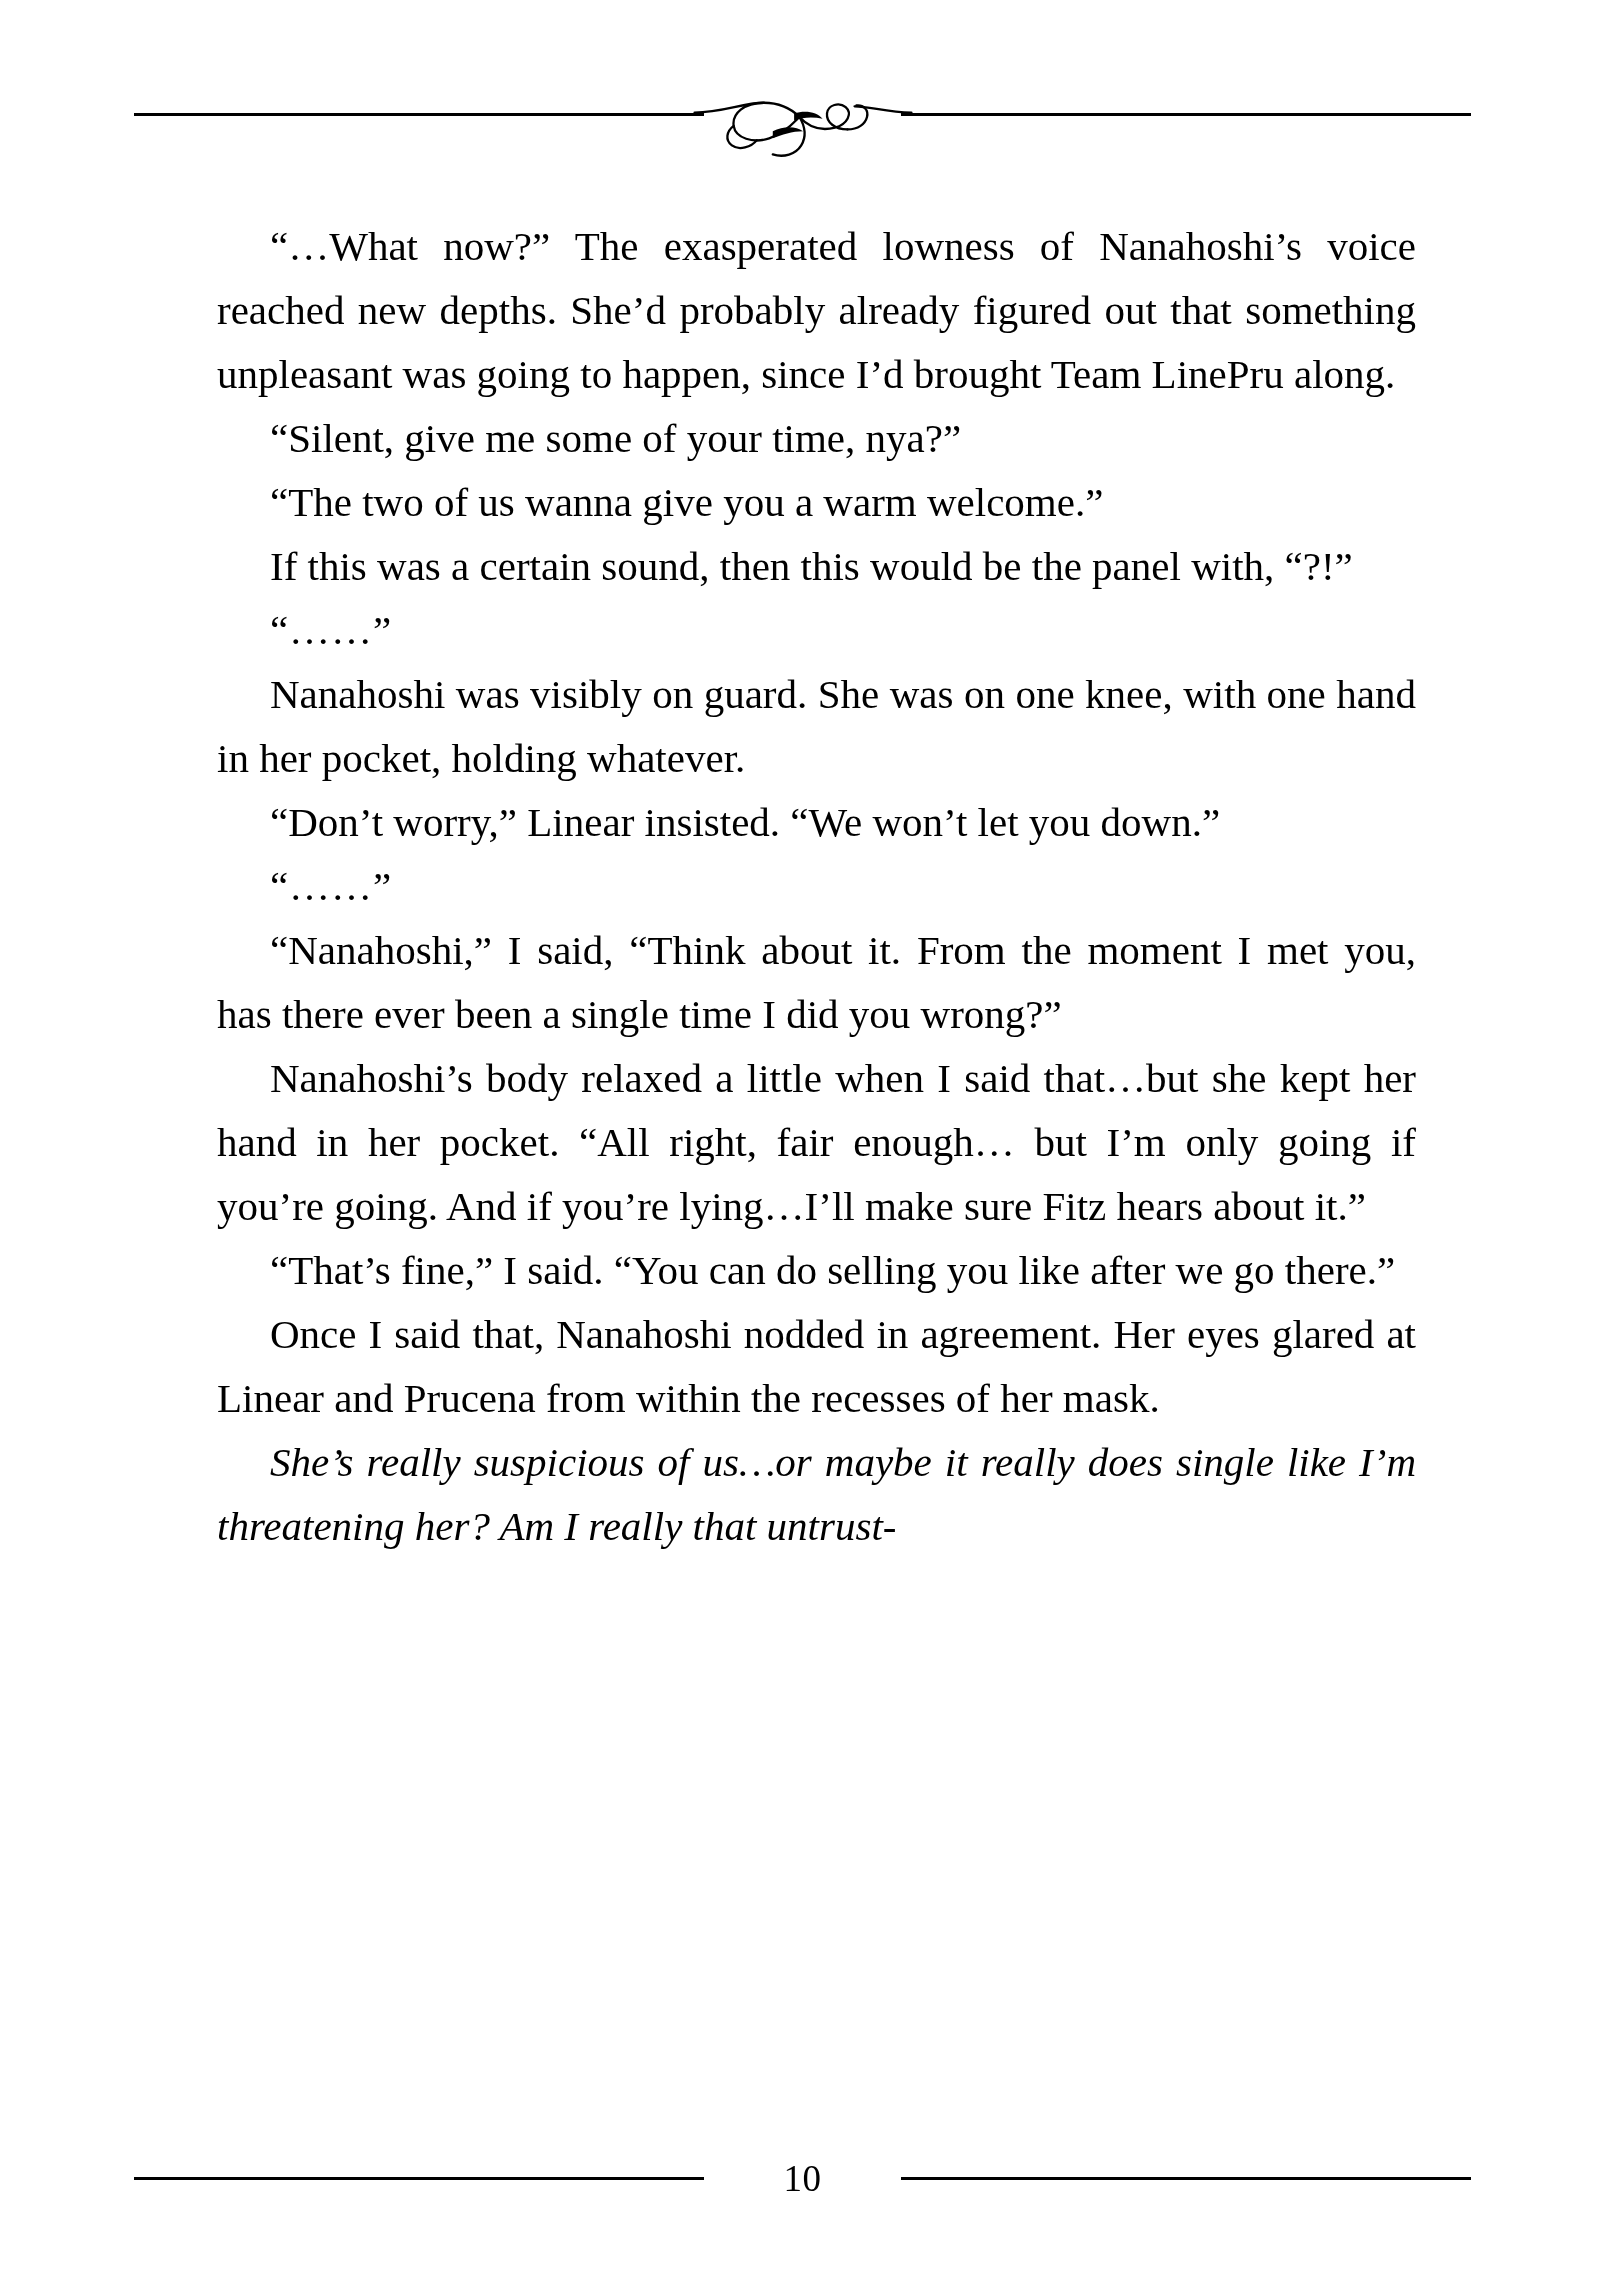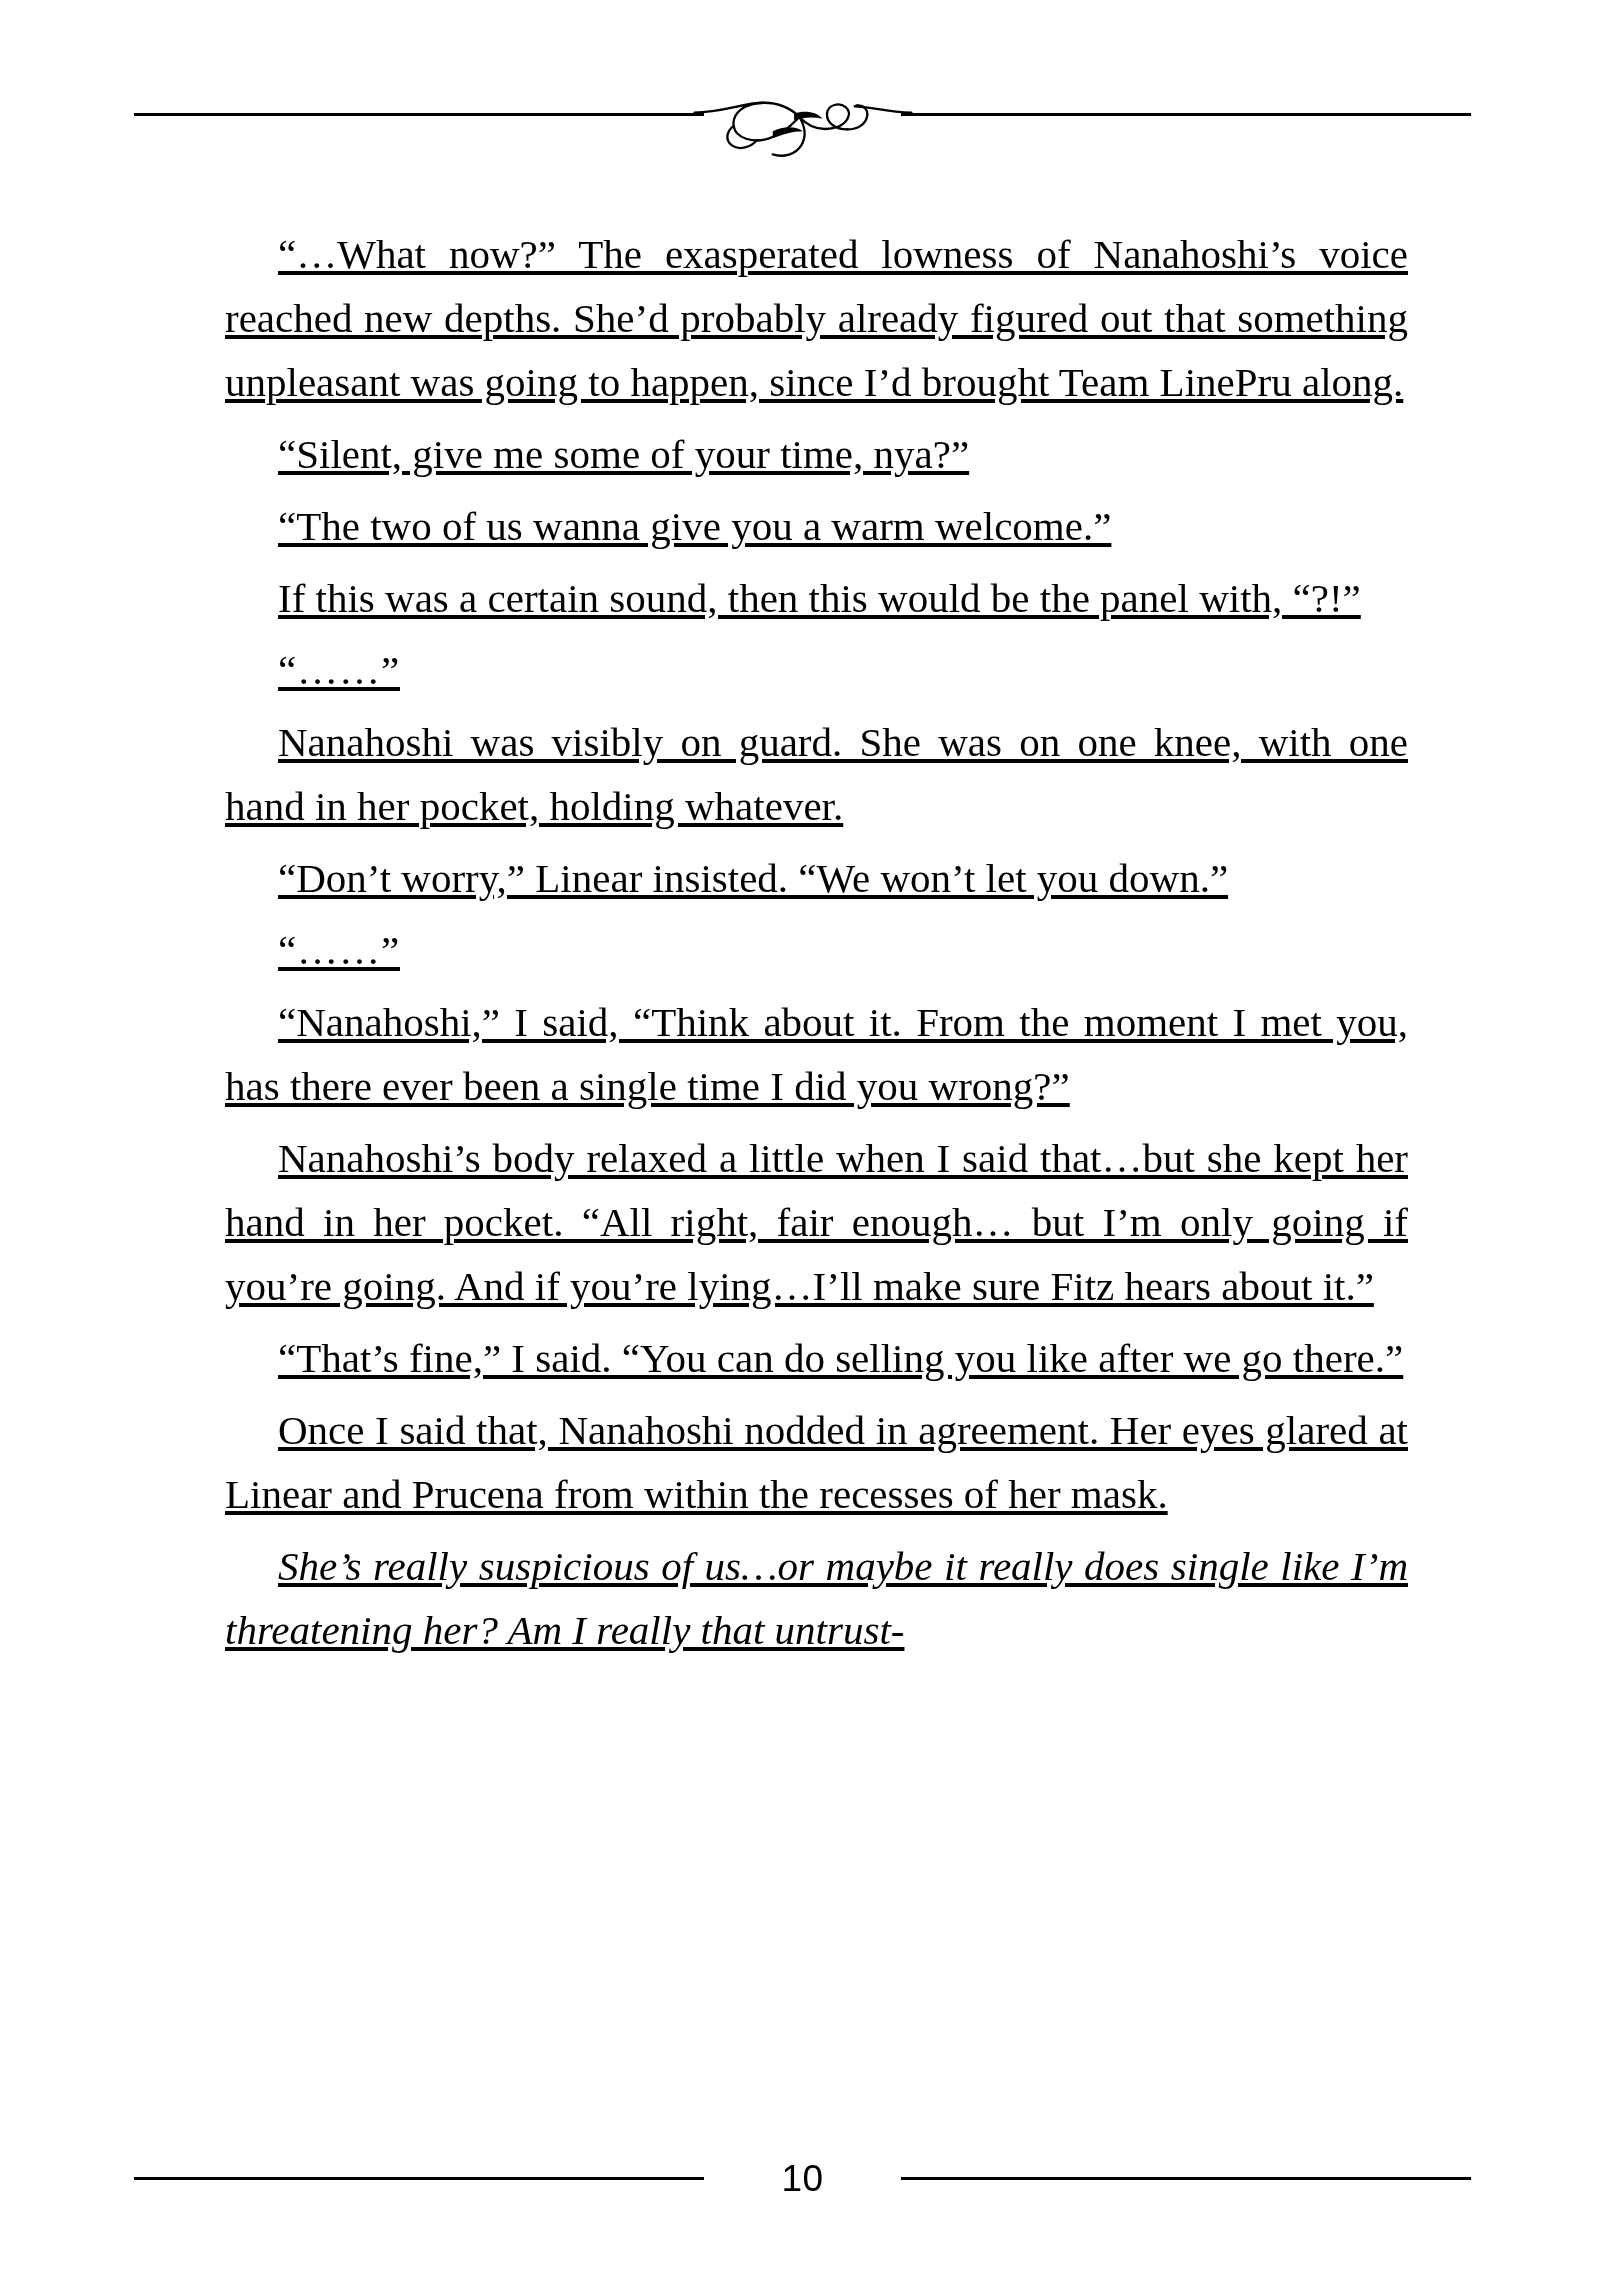--- a/index.html
+++ b/index.html
@@ -56,23 +56,22 @@
     left: 217px;
     top: 214px;
     width: 1199px;
     font-size: 41px;
     line-height: 64px;
     text-align: justify;
     text-justify: inter-word;
     hyphens: none;
   }
   .body-text p {
-    margin: 8px;
+    margin: 0;
     text-indent: 53px;
-    text-decoration: underline;
   }
   .body-text p.ellipsis-line {
     text-indent: 53px;
     letter-spacing: 0.9px;
   }
   .body-text p.italic {
     font-style: italic;
   }
   .body-text p.last-line-left {
     text-align: justify;
@@ -92,21 +91,21 @@
     height: 2.7px;
     background: #000;
   }
   .footer .frule.left  { left: 0;  width: 570px; }
   .footer .frule.right { right: 0; width: 570px; }
   .page-number {
     position: absolute;
     left: 50%;
     top: 0;
     transform: translateX(-50%);
-    font-family: Liberation Sans, sans-serif;
+    font-family: Liberation Serif, serif;
     font-size: 37px;
     line-height: 53px;
     font-weight: 400;
     color: #000;
     letter-spacing: 0.4px;
   }
 </style>
 </head>
 <body>
 

